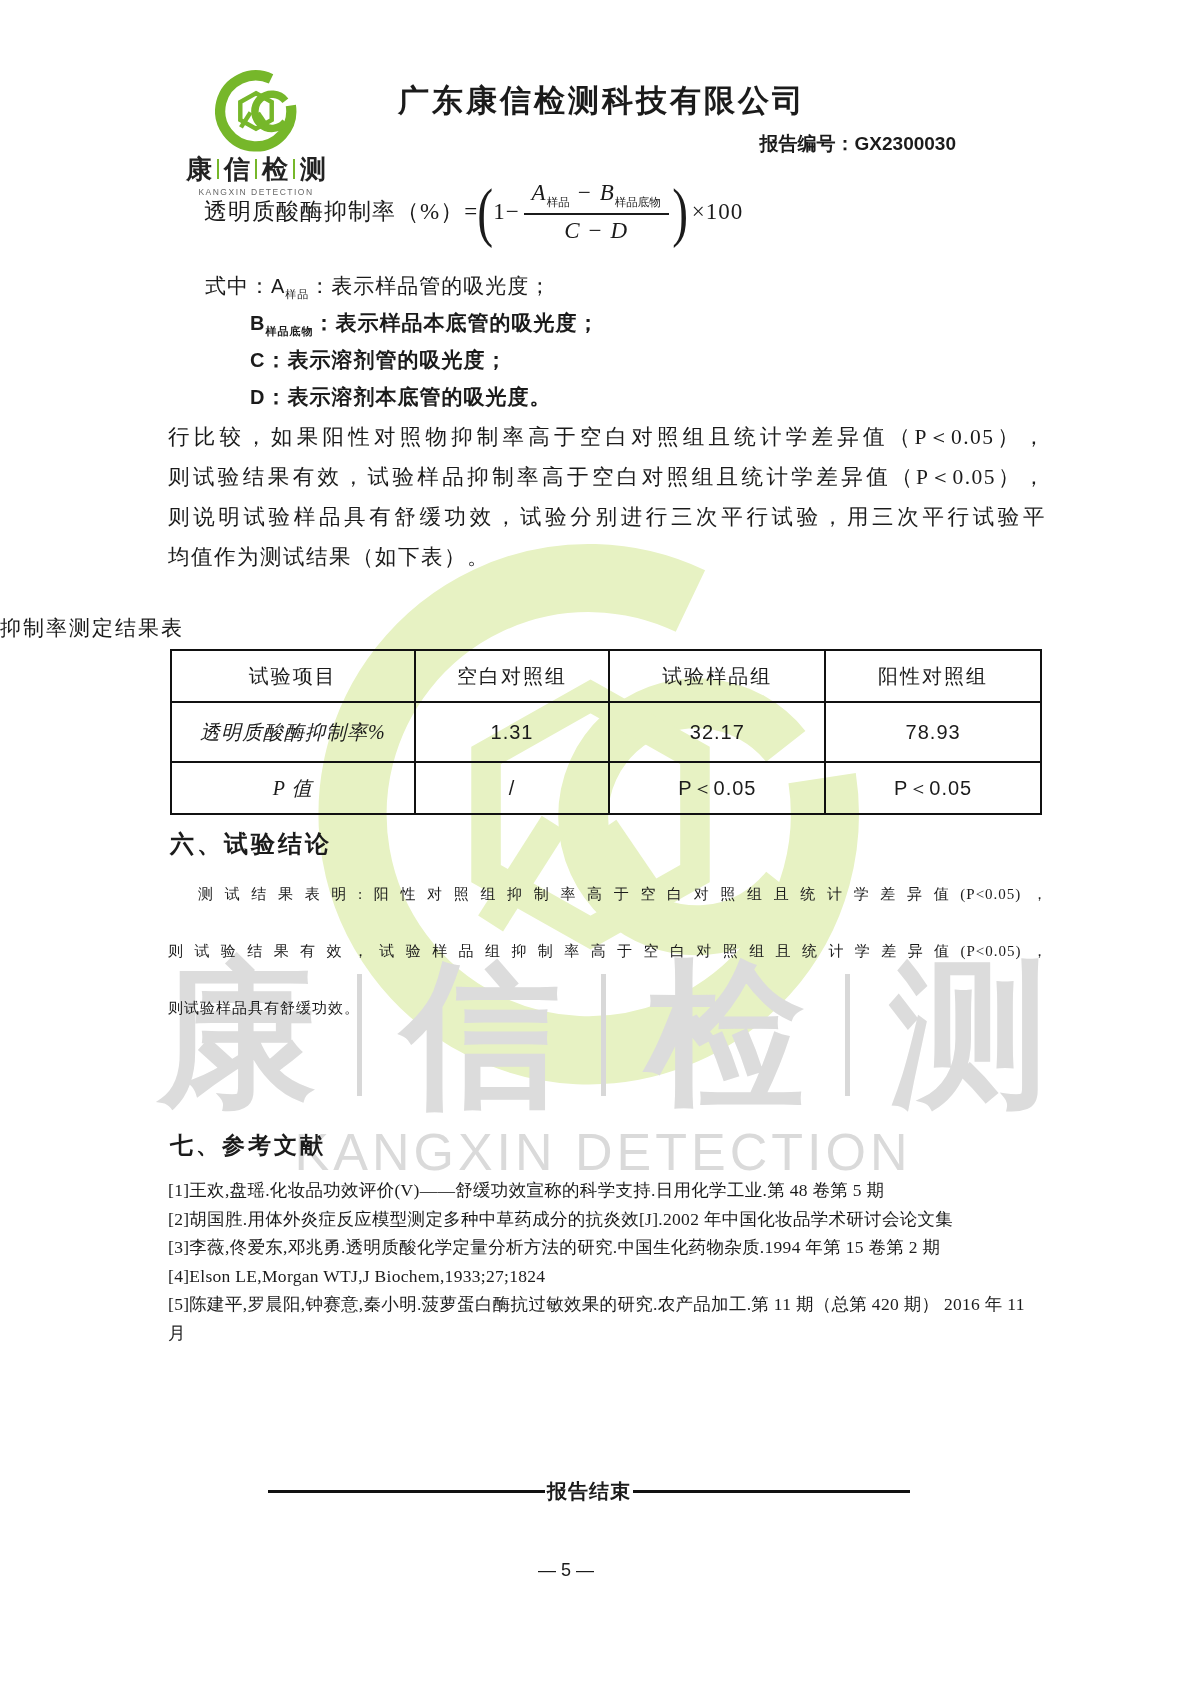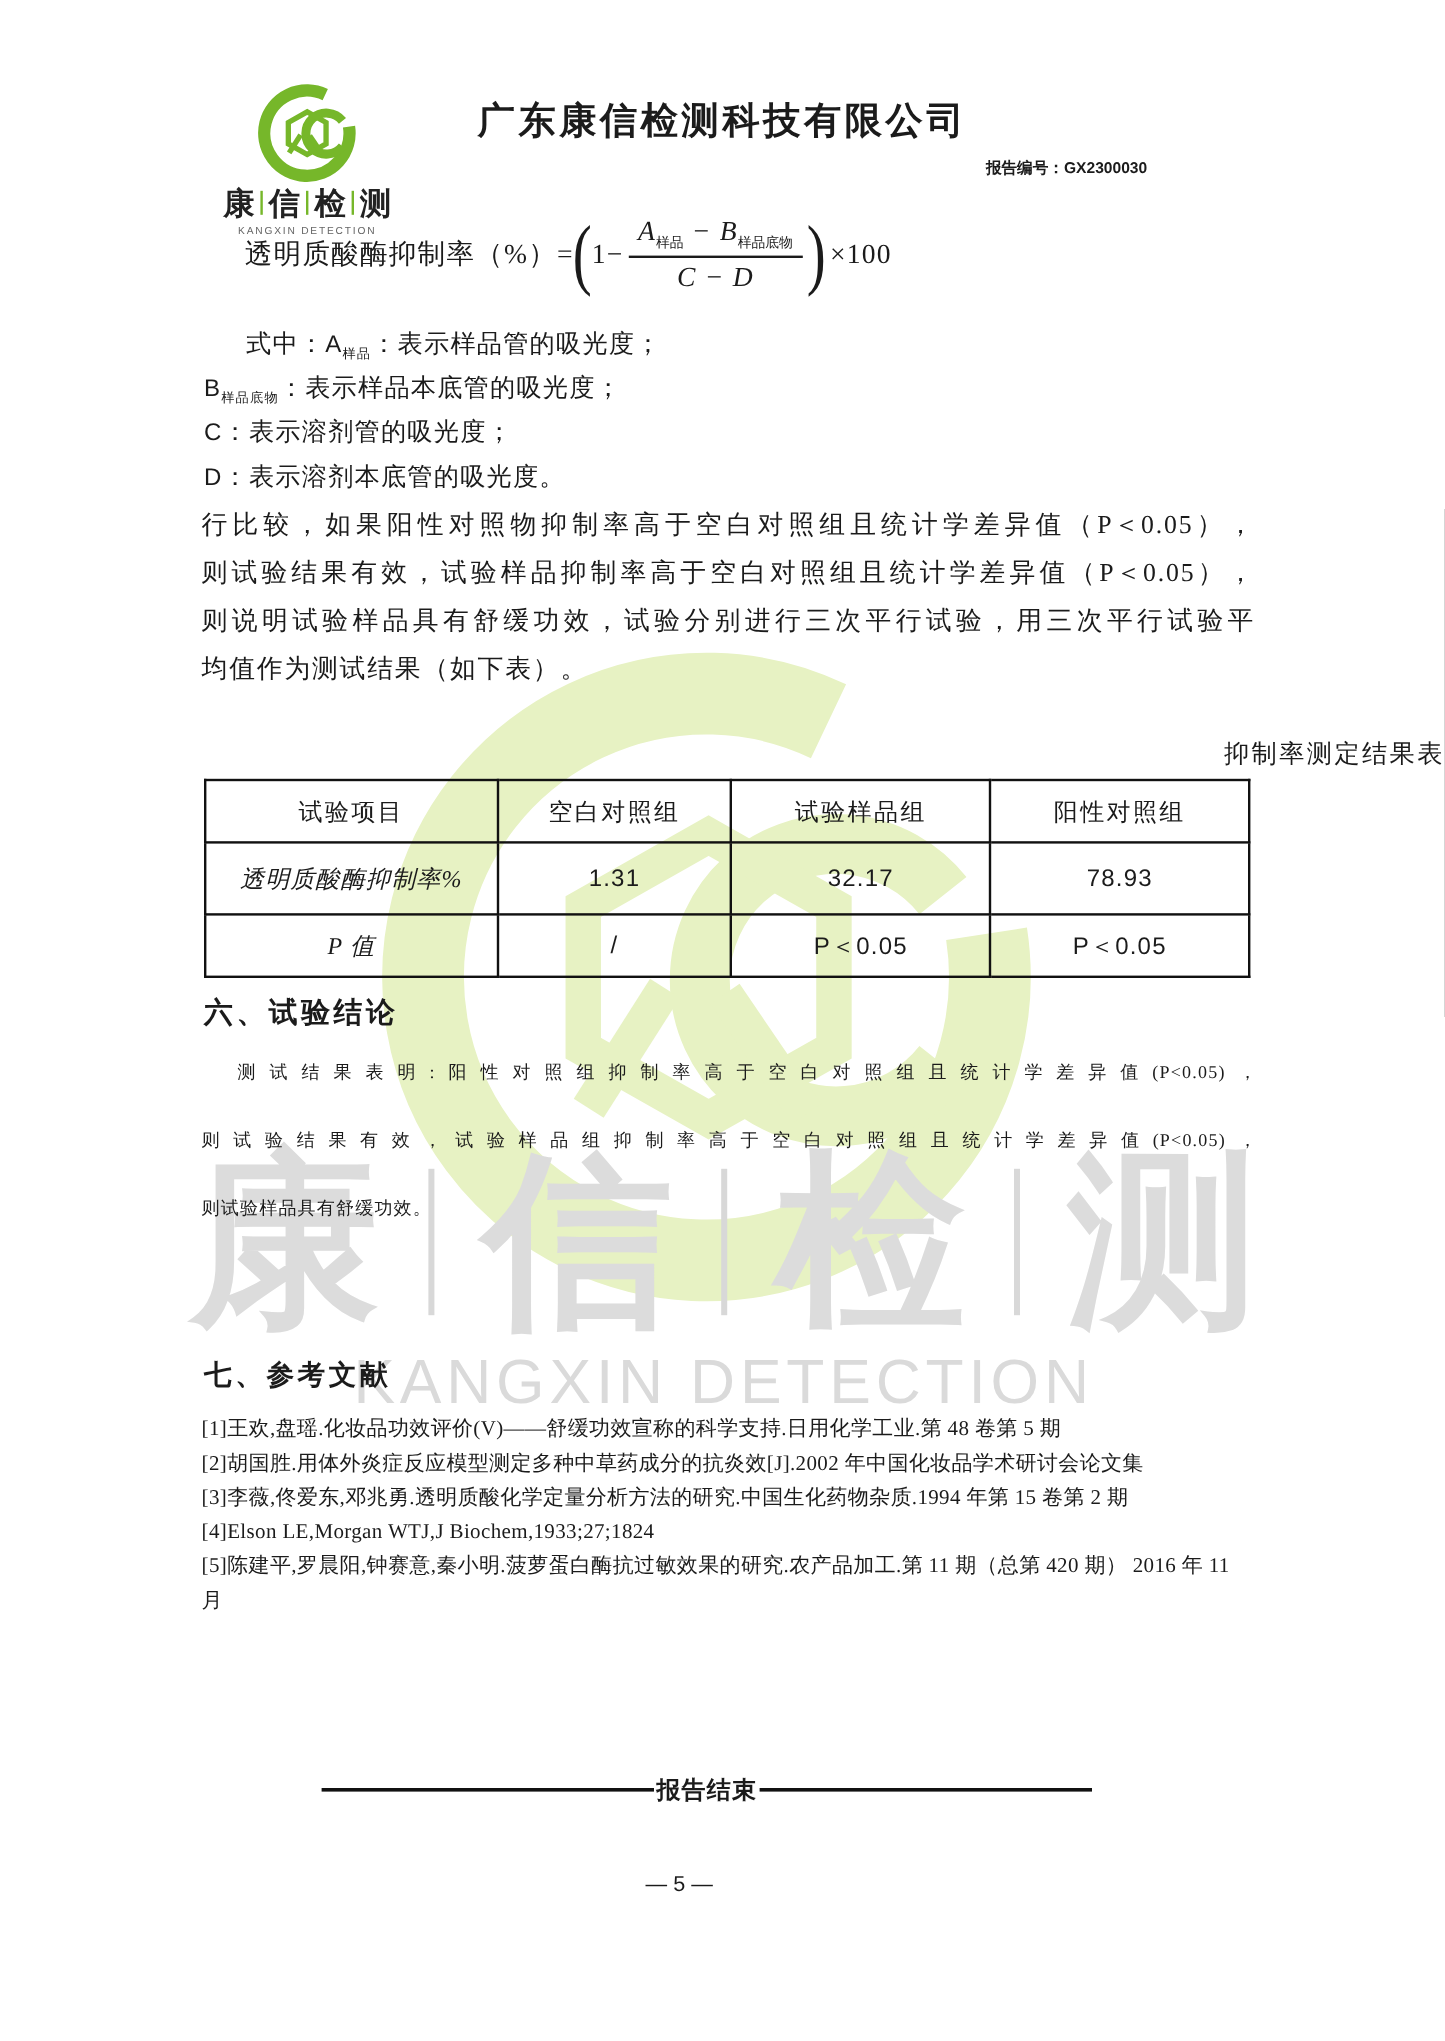--- a/index.html
+++ b/index.html
@@ -26,54 +26,54 @@
   .logo-badge{width:82px;height:82px;margin:0 auto;color:#76b72a;}
   .logo-badge svg{width:100%;height:100%;}
   .logo-cn{display:flex;justify-content:center;align-items:center;gap:5px;
     margin-top:3px;font-weight:700;font-size:26px;line-height:1.1;
     font-family:"Liberation Sans",sans-serif;color:#222;}
   .logo-cn .lsep{width:2px;height:20px;background:#76b72a;}
   .logo-en{margin-top:3px;font-size:8.5px;letter-spacing:1.5px;color:#666;
     font-family:"Liberation Sans",sans-serif;}
   .company-title{left:0;right:0;top:80px;text-align:center;font-size:31px;
     font-weight:700;letter-spacing:3px;z-index:2;}
-  .report-no{top:131px;right:248px;font-size:13px;font-weight:700;
+  .report-no{top:131px;right:248px;font-size:19px;font-weight:700;
     font-family:"Liberation Sans",sans-serif;z-index:2;}
 
   
   .formula{left:204px;top:180px;display:flex;align-items:center;font-size:23px;
     z-index:2;letter-spacing:1px;}
   .formula .paren{font-size:66px;font-weight:300;line-height:0.9;
     transform:scaleX(.72);margin:0 -4px;}
   .frac{display:inline-flex;flex-direction:column;align-items:center;
     margin:0 4px;font-style:italic;}
   .frac .num{padding:0 8px 3px 8px;border-bottom:2px solid #1b1b1b;}
   .frac .den{padding-top:3px;}
   .frac sub{font-size:11.5px;font-style:normal;letter-spacing:0;}
   .formula .times{margin-left:4px;}
 
   
   .defs{left:170px;top:268px;width:880px;font-size:21px;z-index:2;letter-spacing:1px;}
   .defs .row{height:37px;line-height:37px;}
   .defs .row.first{margin-left:35px;}
-  .defs .row.rest{}
+  .defs .row.rest{margin-left:80px;font-weight:bold;}
   .defs .sym{font-family:"Liberation Sans",sans-serif;font-size:20px;}
   .defs sub{font-size:11px;}
 
   
   .bodypara{left:168px;top:417px;width:878px;font-size:21.5px;z-index:2;
     letter-spacing:1.5px;}
   .bodypara .pline{height:40px;line-height:40px;white-space:nowrap;}
   .bodypara .pline.just{text-align:justify;text-align-last:justify;white-space:normal;
     height:40px;overflow:hidden;}
   .bodypara .pline.indent{text-indent:2em;}
 
   
-  .tbl-title{left:0;right:0;top:614px;text-align:right;font-size:21px;
-    letter-spacing:2px;z-index:2;margin-left:33px;}
+  .tbl-title{left:0;right:0;top:614px;text-align:left;font-size:21px;
+    letter-spacing:2px;z-index:2;}
   .results{left:170px;top:649px;width:872px;z-index:2;}
   .results table{width:100%;border-collapse:collapse;font-size:20px;}
   .results th,.results td{border:2px solid #111;text-align:center;
     font-weight:400;padding:0;}
   .results th{height:50px;letter-spacing:2px;}
   .results tr.r1 td{height:58px;margin-top:40px;}
   .results tr.r2 td{height:50px;}
   .results td.ital{font-style:italic;letter-spacing:1px;}
   .results td.num{font-family:"Liberation Sans",sans-serif;letter-spacing:1px;}
 

